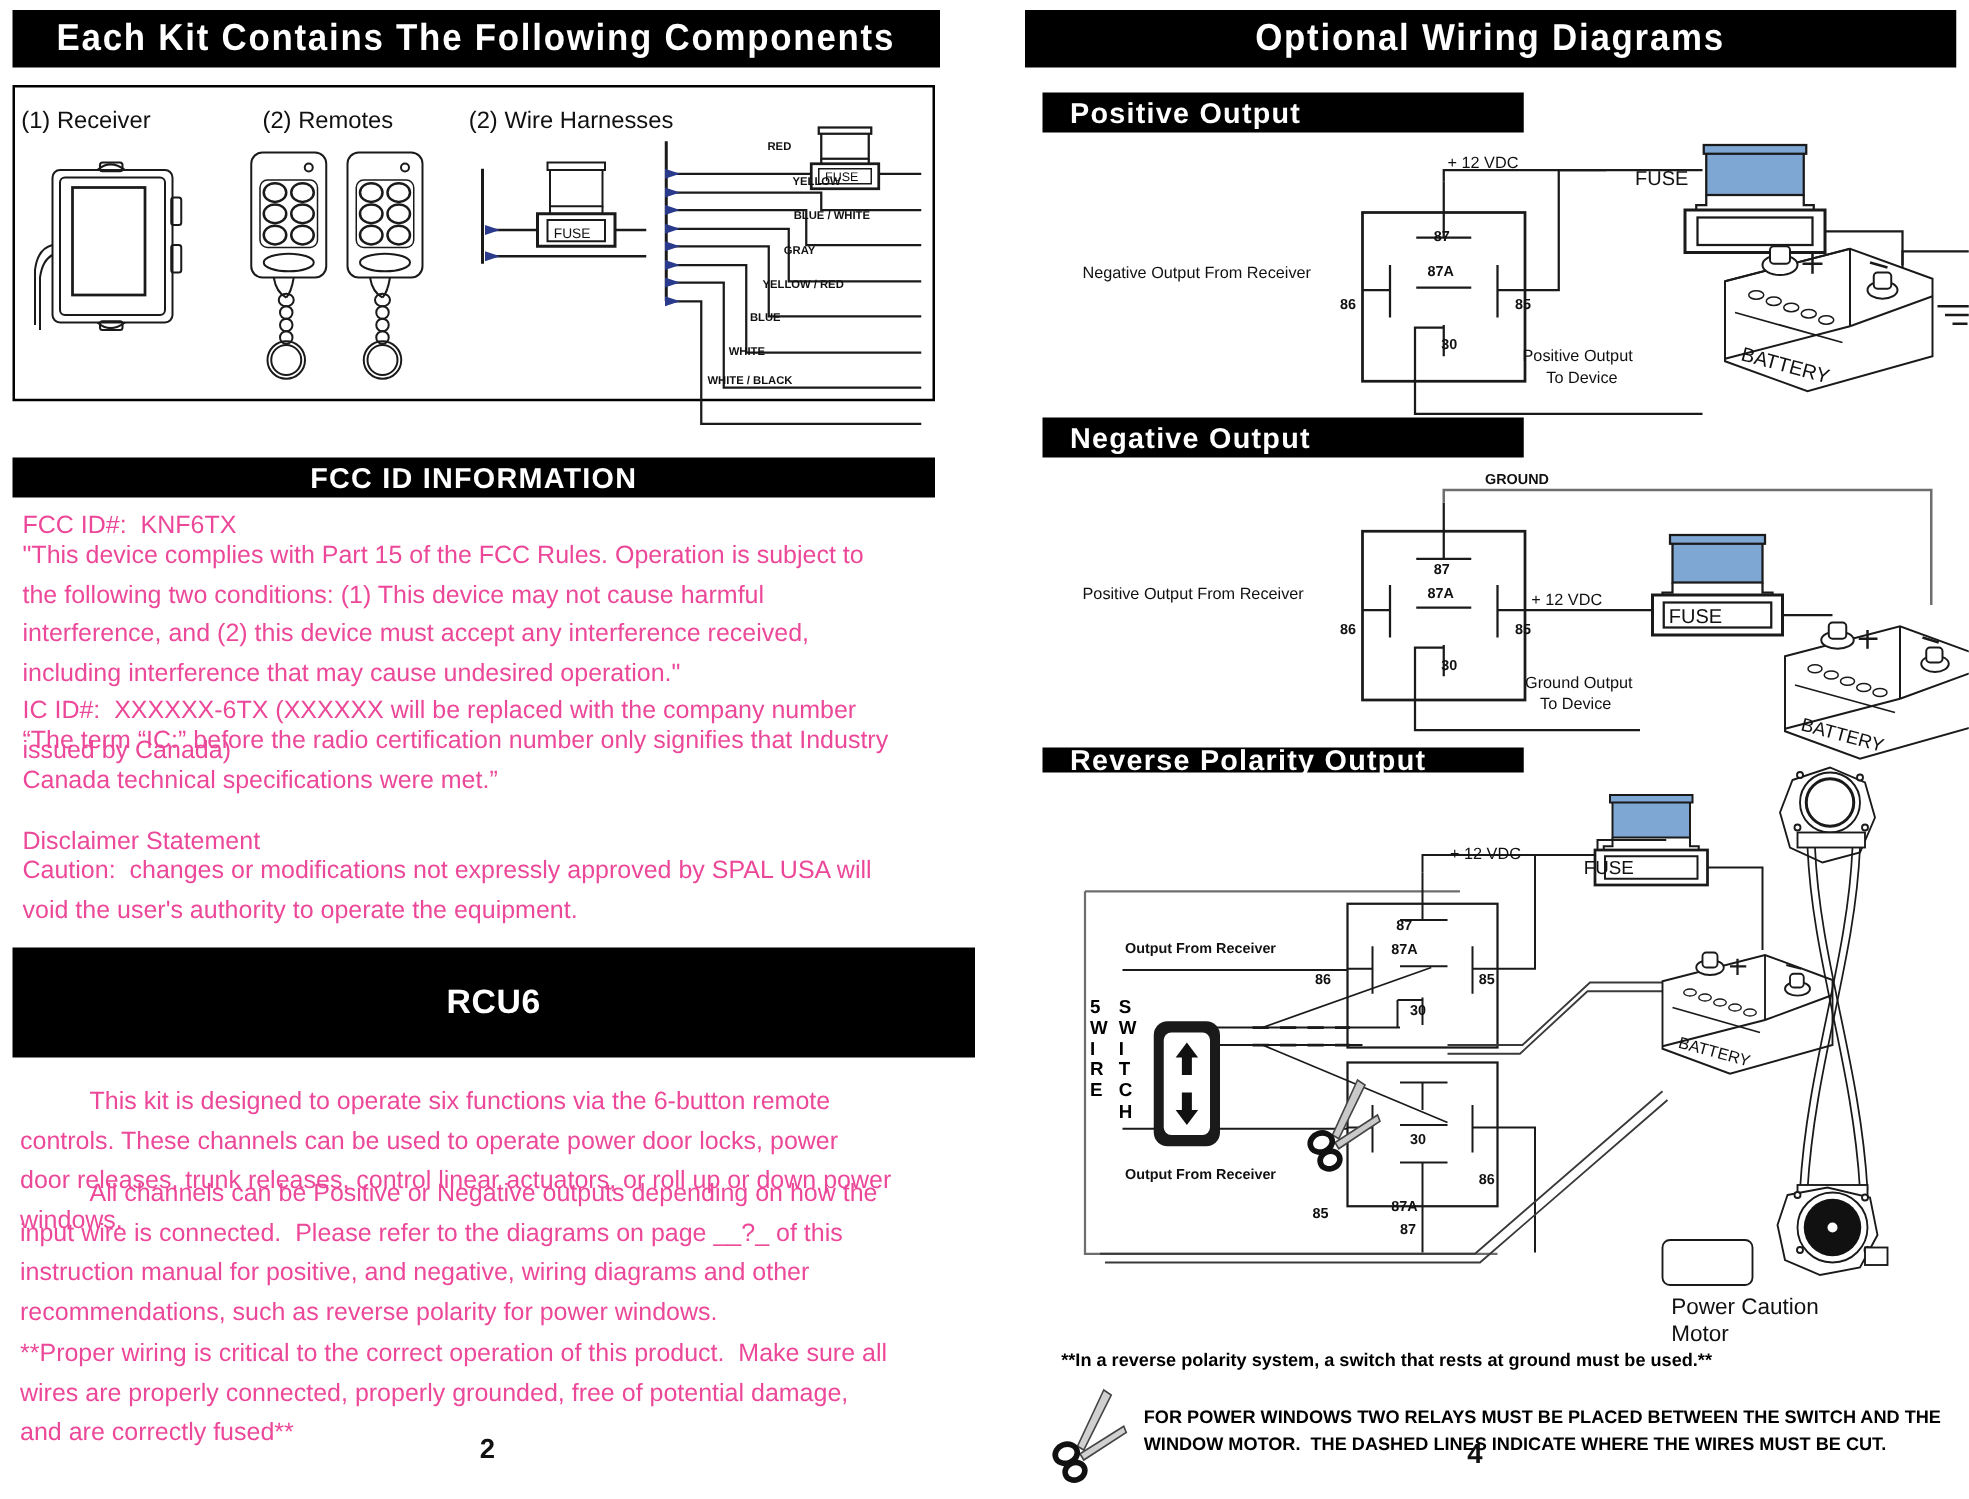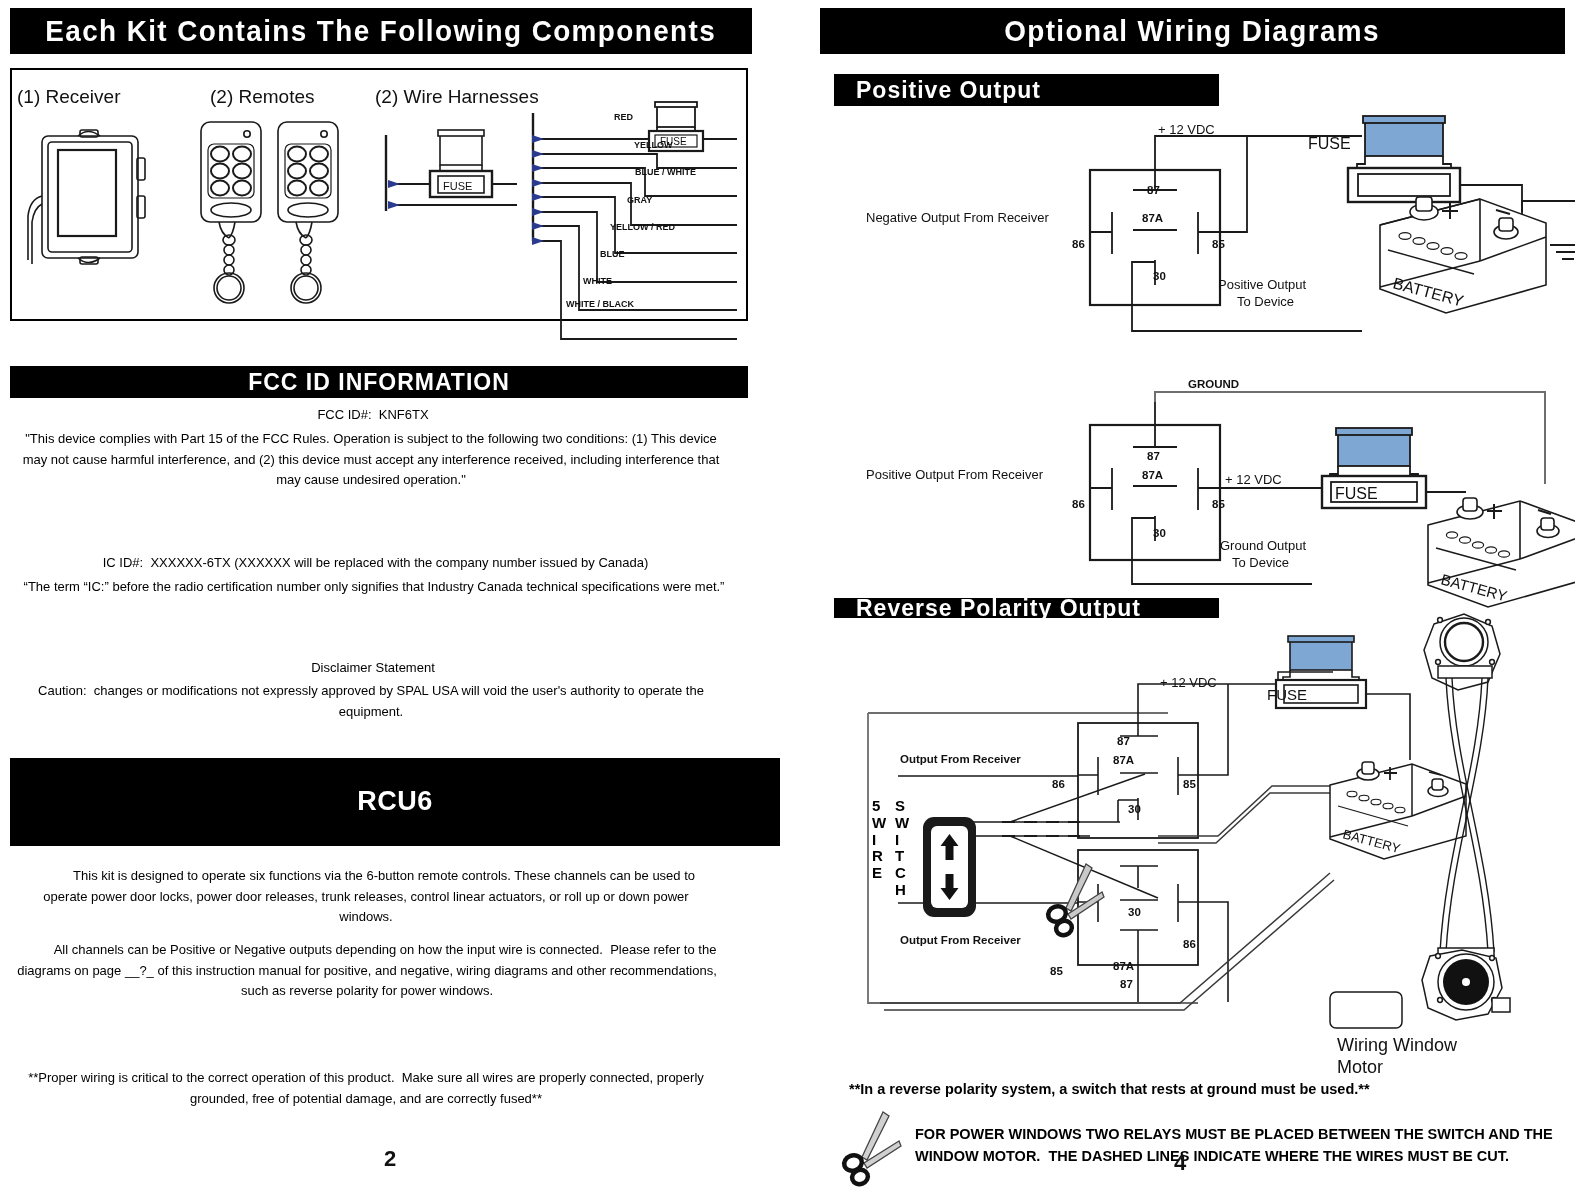--- a/index.html
+++ b/index.html
@@ -38,26 +38,25 @@
   .title-plain { font-size: 27px; line-height: 1.32; text-align:center; width:100%; }
 
   
   .outline-box {
     position: absolute;
     border: 2px solid #000;
     background: #fff;
   }
   .body-text {
     position: absolute;
-    font-size: 13px;
+    font-size: 20px;
     line-height: 1.58;
-    color: #000000;
+    color: #ec4899;
     font-family: "Liberation Sans Narrow", "Liberation Sans", sans-serif;
     white-space: pre-wrap;
-    text-align: center;
   }
   .comp-label {
     position: absolute;
     font-size: 19px;
     color: #111;
     font-family: "Liberation Sans Narrow", "Liberation Sans", sans-serif;
   }
   .pagenum {
     position: absolute;
     font-size: 22px;
@@ -332,20 +331,23 @@
   <div class="diag-text" style="left:866px; top:210px;">Negative Output From Receiver</div>
   <div class="diag-text" style="left:1218px; top:277px;">Positive Output</div>
   <div class="diag-text" style="left:1237px; top:294px;">To Device</div>
   <div class="diag-text" style="left:1308px; top:135px; font-size:16px;">FUSE</div>
   <div class="diag-text sm" style="left:1147px; top:184px;">87</div>
   <div class="diag-text sm" style="left:1142px; top:212px;">87A</div>
   <div class="diag-text sm" style="left:1072px; top:238px;">86</div>
   <div class="diag-text sm" style="left:1212px; top:238px;">85</div>
   <div class="diag-text sm" style="left:1153px; top:270px;">30</div>
 
+  <div class="bar left" style="left:834px; top:334px; width:385px; height:32px;">
+    <span class="title-section">Negative Output</span>
+  </div>
 
   <svg style="left:820px; top:370px;" width="755" height="235" viewBox="0 0 755 235">
     <g stroke="#1a1a1a" fill="none" stroke-width="1.8">
       <rect x="270" y="55" width="130" height="135" stroke-width="2.2"></rect>
       <path d="M335 32 l0 45 M313 77 l44 0"></path>
       <path d="M313 116 l44 0"></path>
       <path d="M270 118 l22 0 M292 98 l0 42"></path>
       <path d="M400 118 l-22 0 M378 98 l0 42"></path>
       <path d="M335 146 l0 25 M335 148 l-23 0 l0 42"></path>
 
@@ -543,21 +545,21 @@
     <g stroke="#444" fill="#c9c9c9" stroke-width="1.3">
       <path d="M40 2 L20 46 l5 3 L46 6 z"></path>
       <path d="M56 30 L22 52 l3 5 L58 35 z"></path>
     </g>
     <g fill="none" stroke="#111" stroke-width="4.5">
       <ellipse cx="11" cy="52" rx="9" ry="7.5" transform="rotate(-20 11 52)"></ellipse>
       <ellipse cx="18" cy="66" rx="8" ry="7" transform="rotate(-20 18 66)"></ellipse>
     </g>
   </svg>
 
-  <div class="diag-text" style="left:1337px; top:1035px; font-size:18px;">Wiring Window</div>
+  <div class="diag-text" style="left:1337px; top:1035px; font-size:18px;">Power Caution</div>
   <div class="diag-text" style="left:1337px; top:1057px; font-size:18px;">Motor</div>
 
   <div class="note-text bold" style="left:849px; top:1079px; width:700px;">**In a reverse polarity system, a switch that rests at ground must be used.**</div>
 
   <svg style="left:841px; top:1110px;" width="62" height="76" viewBox="0 0 62 76">
     <g stroke="#444" fill="#d0d0d0" stroke-width="1.3">
       <path d="M42 2 L21 47 l5 3 L48 6 z"></path>
       <path d="M58 31 L23 53 l3 5 L60 36 z"></path>
     </g>
     <g fill="none" stroke="#111" stroke-width="4.5">

